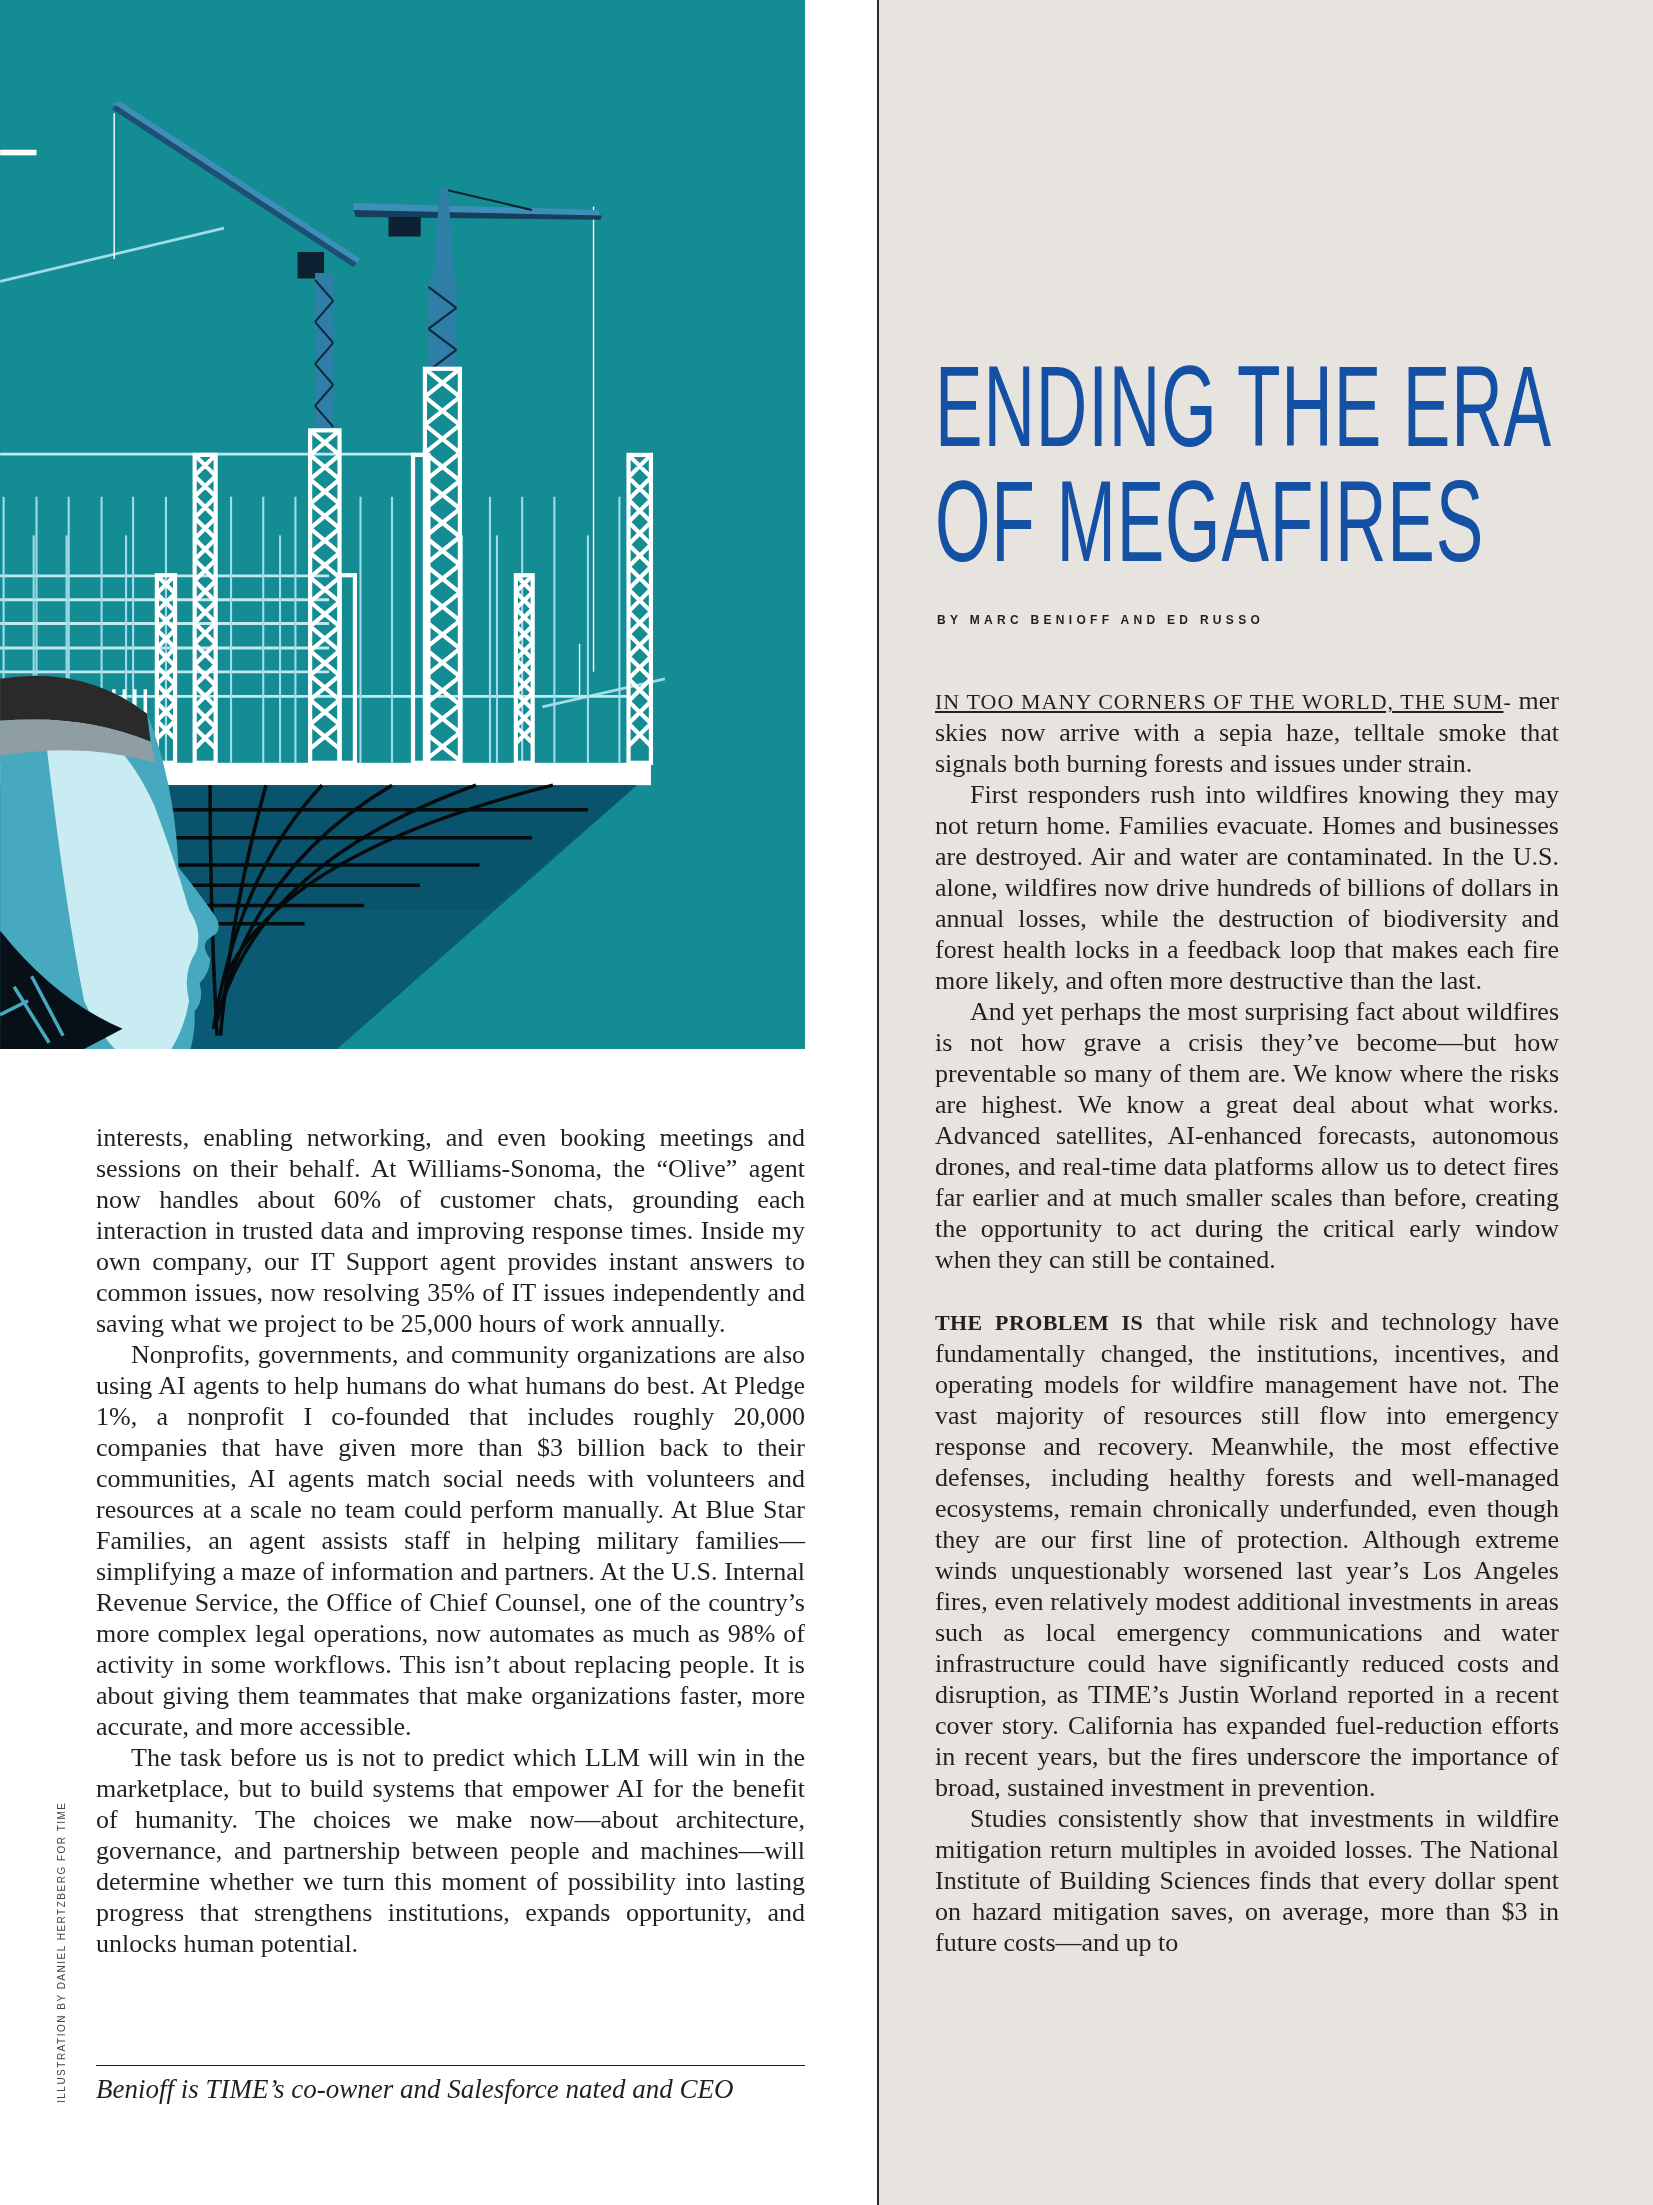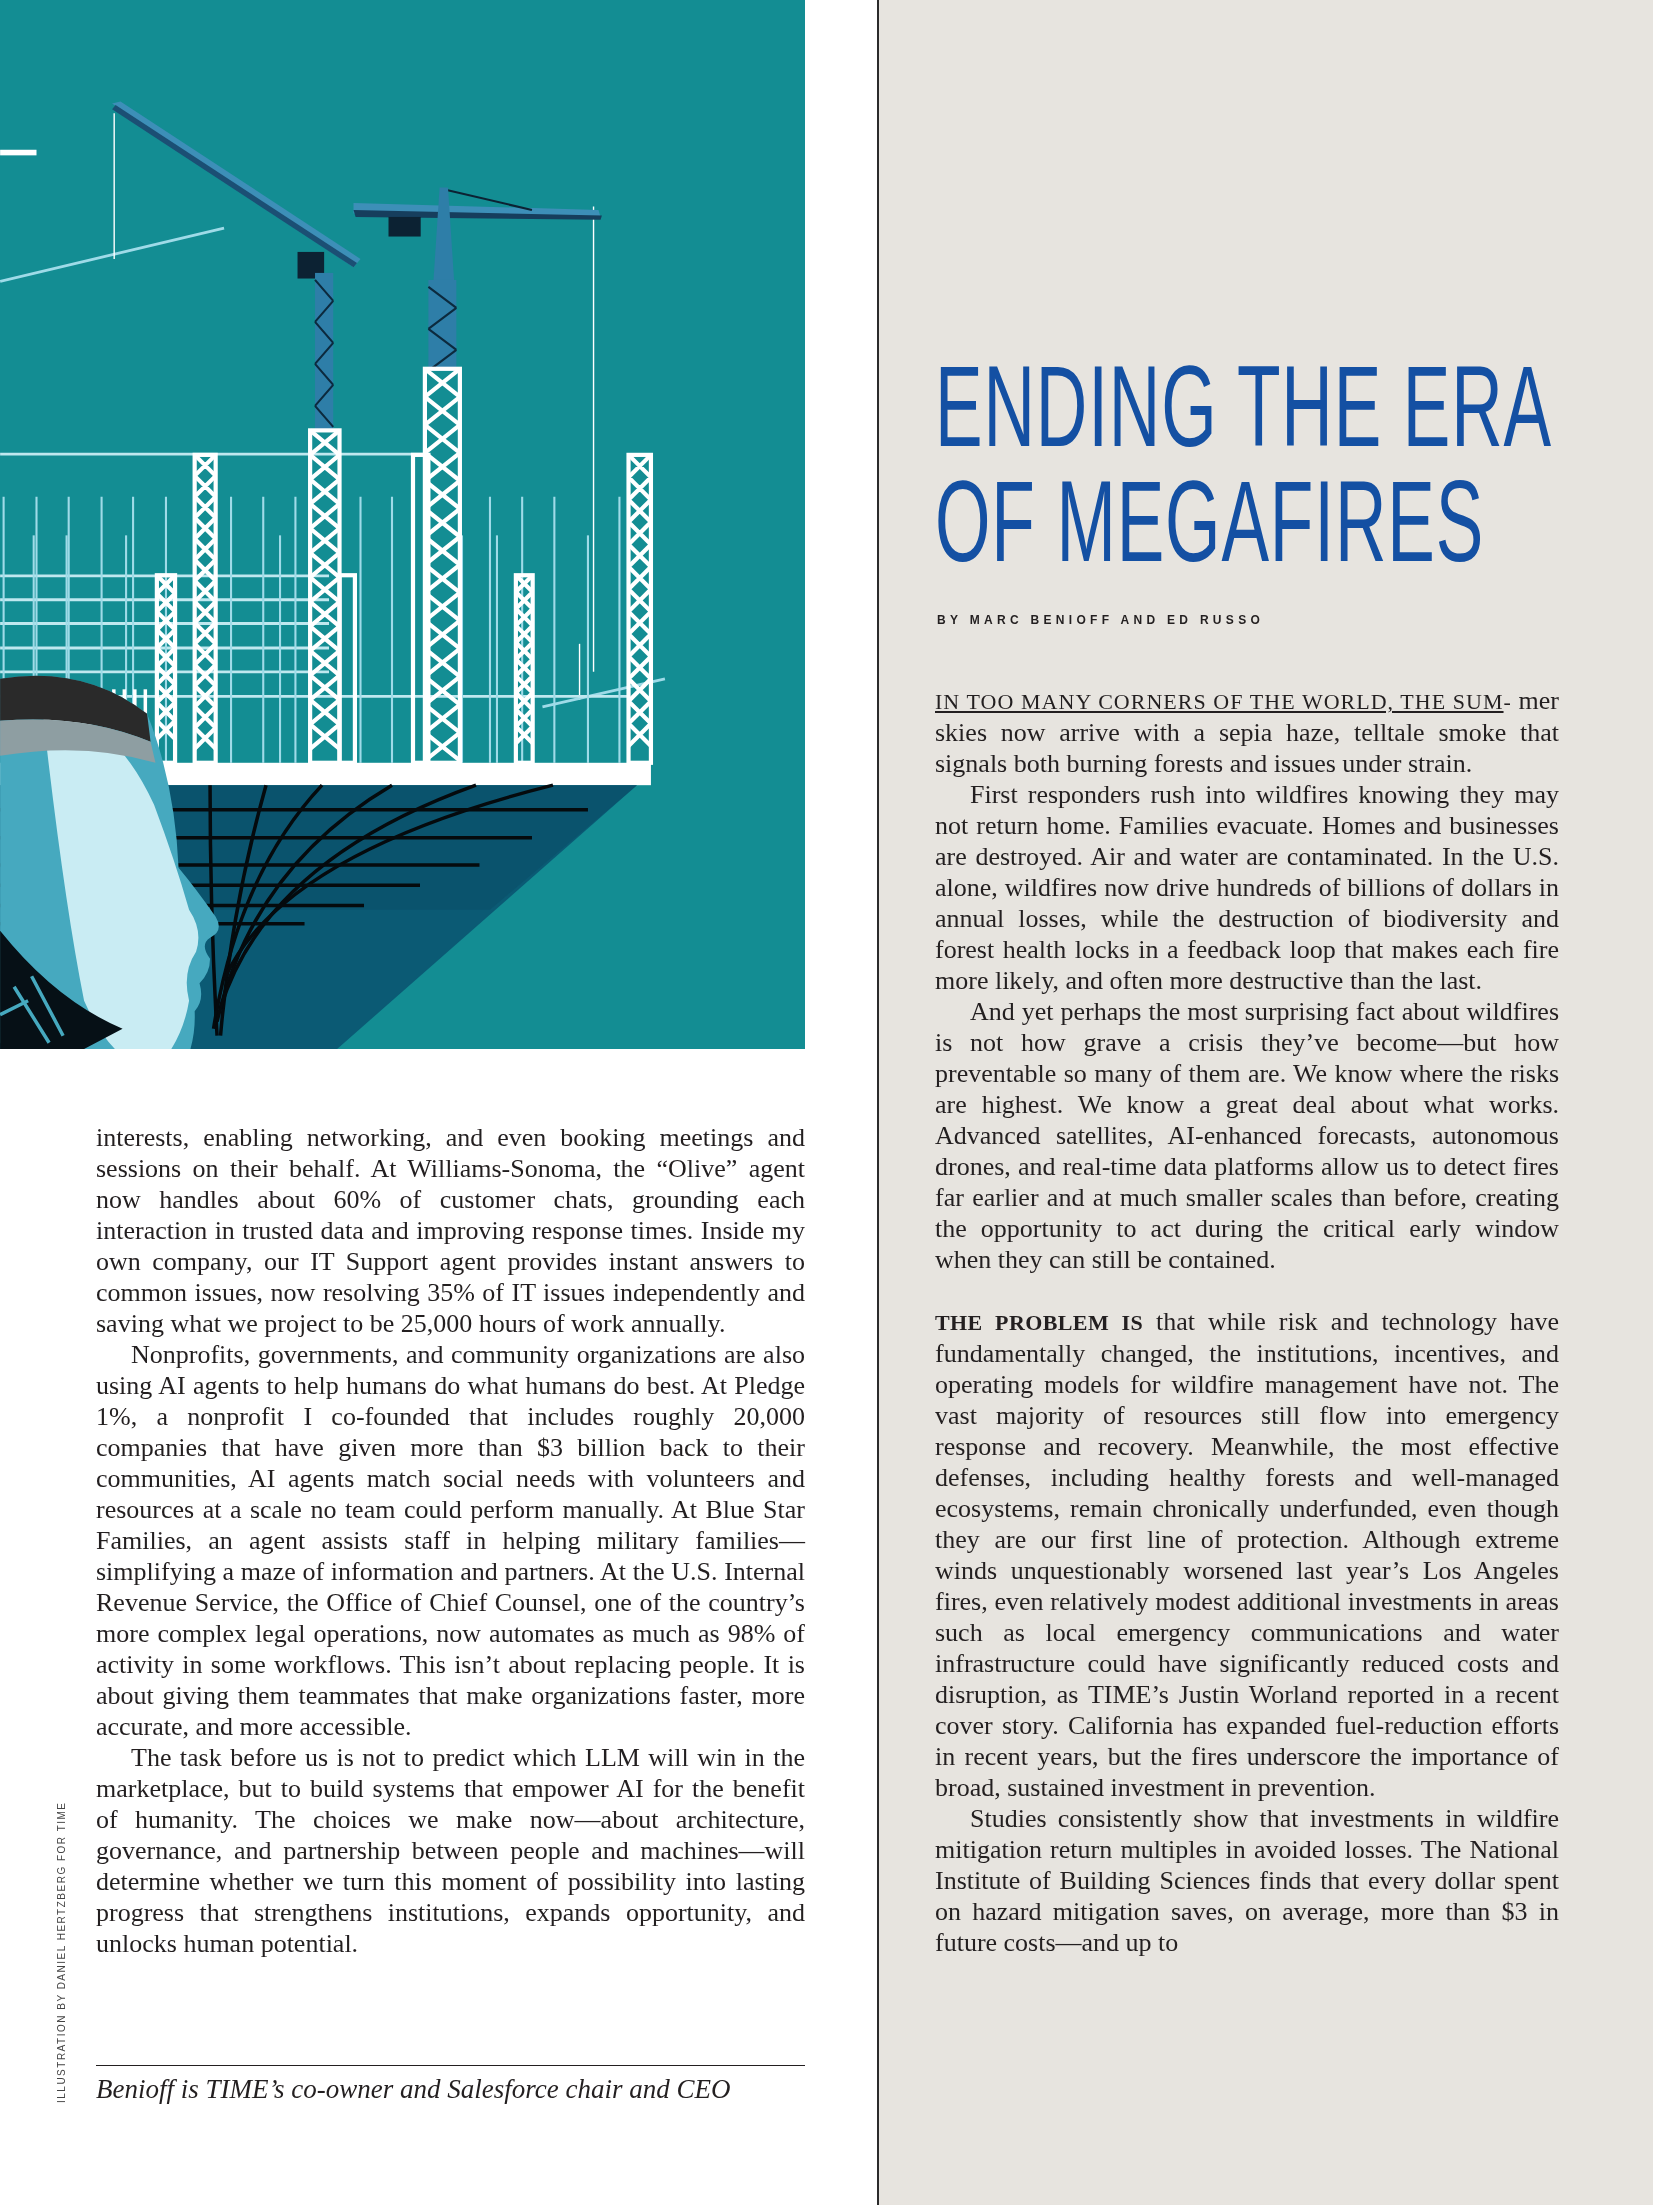--- a/index.html
+++ b/index.html
@@ -193,21 +193,21 @@
     </svg>
   </div>
 
   <div class="left-col">
     <p>interests, enabling networking, and even booking meetings and sessions on their behalf. At Williams-Sonoma, the “Olive” agent now handles about 60% of customer chats, grounding each interaction in trusted data and improving response times. Inside my own company, our IT Support agent provides instant answers to common issues, now re­solving 35% of IT issues independently and saving what we project to be 25,000 hours of work annually.</p>
     <p class="indent">Nonprofits, governments, and community organizations are also using AI agents to help humans do what humans do best. At Pledge 1%, a nonprofit I co-founded that includes roughly 20,000 companies that have given more than $3 billion back to their communities, AI agents match so­cial needs with volunteers and resources at a scale no team could perform manually. At Blue Star Families, an agent as­sists staff in helping military families—simplifying a maze of information and partners. At the U.S. Internal Revenue Service, the Office of Chief Counsel, one of the country’s more complex legal operations, now automates as much as 98% of activity in some workflows. This isn’t about replac­ing people. It is about giving them teammates that make or­ganizations faster, more accurate, and more accessible.</p>
     <p class="indent">The task before us is not to predict which LLM will win in the marketplace, but to build systems that empower AI for the benefit of humanity. The choices we make now—about architecture, governance, and partnership between people and machines—will determine whether we turn this moment of possibility into lasting progress that strengthens institu­tions, expands opportunity, and unlocks human potential.</p>
   </div>
 
   <div class="rule"></div>
-  <div class="bio">Benioff is TIME’s co-owner and Salesforce chair and CEO</div>
+  <div class="bio">Benioff is TIME’s co-owner and Salesforce nated and CEO</div>
 
   <div class="credit">ILLUSTRATION BY DANIEL HERTZBERG FOR TIME</div>
 </div>
 
 <div class="gutter-line"></div>
 
 <div class="right-page"></div>
 
 <div class="headline">
   <div>ENDING THE ERA</div>

